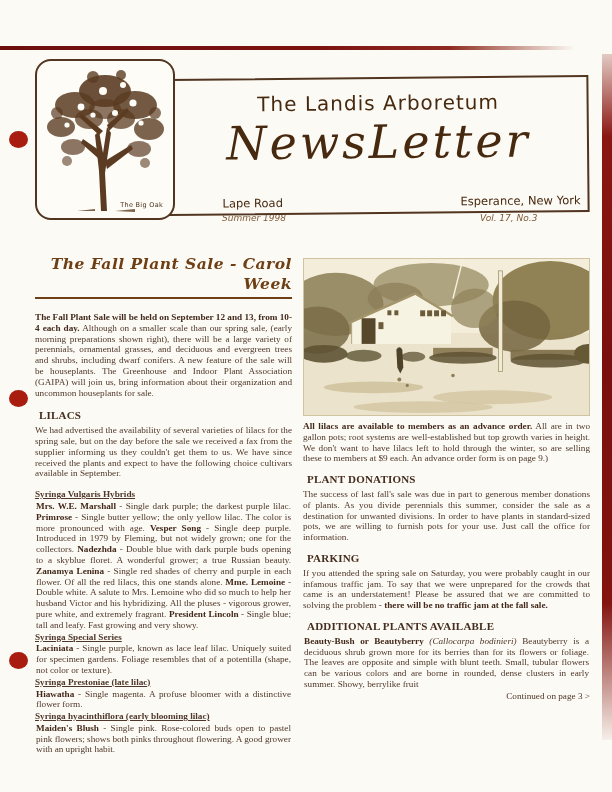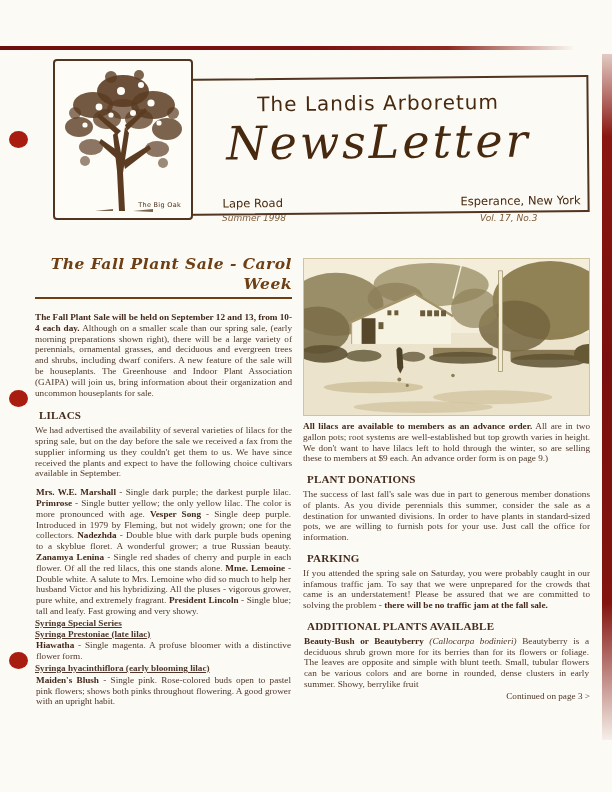--- a/index.html
+++ b/index.html
@@ -9,22 +9,22 @@
     font-family:"Liberation Serif", serif; color:#4e372a;
   }
   
   .top-edge-line{position:absolute; left:0; top:46px; width:575px; height:4px;
     background:linear-gradient(to right,#6d0f0e 0%,#7c1210 55%,#8e2a20 78%,rgba(140,40,30,0) 100%);}
   .right-edge-band{position:absolute; right:0; top:54px; width:10px; height:686px;
     background:linear-gradient(to bottom,rgba(150,60,50,.25) 0%,#8a1712 12%,#7a100d 45%,#83140f 80%,rgba(131,20,15,.05) 100%);}
   .binder-dot{position:absolute; left:9px; width:19px; height:17px; border-radius:50%;
     background:#a81d10;}
   
-  .logo-box{position:absolute; left:53px; top:59px; width:136px; height:157px;
-    border:2px solid #513520; border-radius:4px; background:#fdfcf7; z-index:3;}
+  .logo-box{position:absolute; left:35px; top:59px; width:136px; height:157px;
+    border:2px solid #513520; border-radius:16px; background:#fdfcf7; z-index:3;}
   .logo-caption{position:absolute; right:10px; bottom:9px; font-family:"DejaVu Sans",sans-serif;
     font-size:6.5px; color:#4a2e18; letter-spacing:.3px;}
   .masthead-box{position:absolute; left:168px; top:77px; width:417px; height:133px;
     border:2px solid #513520; background:#fcfaf4; z-index:2; transform:rotate(-.55deg);}
   .org-name{position:absolute; left:0; right:0; top:12px; text-align:center;
     font-family:"DejaVu Sans",sans-serif; font-size:20px; color:#47290f; letter-spacing:1px;}
   .newsletter-title{position:absolute; left:0; right:0; top:36px; text-align:center;
     font-family:"DejaVu Serif",serif; font-style:italic; font-size:46px; color:#47290f;
     letter-spacing:3px;}
   .mast-bottom-left{position:absolute; left:52px; bottom:3px;
@@ -114,23 +114,25 @@
   </div>
 
   <div class="col col-left">
     <div class="article-title">The Fall Plant Sale - Carol Week</div>
 
     <p><b>The Fall Plant Sale will be held on September 12 and 13, from 10-4 each day.</b><span>  Although on a smaller scale than our spring sale, (early morning preparations shown right), there will be a large variety of perennials, ornamental grasses, and deciduous and evergreen trees and shrubs, including dwarf conifers.  A new feature of the sale will be houseplants.  The Greenhouse and Indoor Plant Association (GAIPA) will join us, bring information about their organization and uncommon houseplants for sale.</span></p>
 
     <p class="section-heading" style="margin-top:12px;">LILACS</p>
     <p>We had advertised the availability of several varieties of lilacs for the spring sale, but on the day before the sale we received a fax from the supplier informing us they couldn't get them to us.  We have since received the plants and expect to have the following choice cultivars available in September.</p>
 
+    <p class="group-heading" style="margin-top:10px;">Syringa Vulgaris Hybrids</p>
     <p class="tight"><b>Mrs. W.E. Marshall</b><span> - Single dark purple; the darkest purple lilac.  </span><b>Primrose</b><span> - Single butter yellow; the only yellow lilac.  The color is more pronounced with age.  </span><b>Vesper Song</b><span> - Single deep purple.  Introduced in 1979 by Fleming, but not widely grown; one for the collectors.  </span><b>Nadezhda</b><span> - Double blue with dark purple buds opening to a skyblue floret.  A wonderful grower; a true Russian beauty.  </span><b>Zanamya Lenina</b><span> - Single red shades of cherry and purple in each flower.  Of all the red lilacs, this one stands alone.  </span><b>Mme. Lemoine</b><span> - Double white.  A salute to Mrs. Lemoine who did so much to help her husband Victor and his hybridizing.  All the pluses - vigorous grower, pure white, and extremely fragrant.  </span><b>President Lincoln</b><span> - Single blue; tall and leafy.  Fast growing and very showy.</span></p>
 
     <p class="group-heading">Syringa Special Series</p>
+    <p class="tight"><b>Laciniata</b><span> - Single purple, known as lace leaf lilac.  Uniquely suited for specimen gardens.  Foliage resembles that of a potentilla (shape, not color or texture).</span></p>
 
     <p class="group-heading">Syringa Prestoniae (late lilac)</p>
     <p class="tight"><b>Hiawatha</b><span> - Single magenta.  A profuse bloomer with a distinctive flower form.</span></p>
 
     <p class="group-heading">Syringa hyacinthiflora (early blooming lilac)</p>
     <p class="tight"><b>Maiden's Blush</b><span> - Single pink.  Rose-colored buds open to pastel pink flowers; shows both pinks throughout flowering.  A good grower with an upright habit.</span></p>
   </div>
 
   <div class="col col-right">
     <div class="photo-frame">

